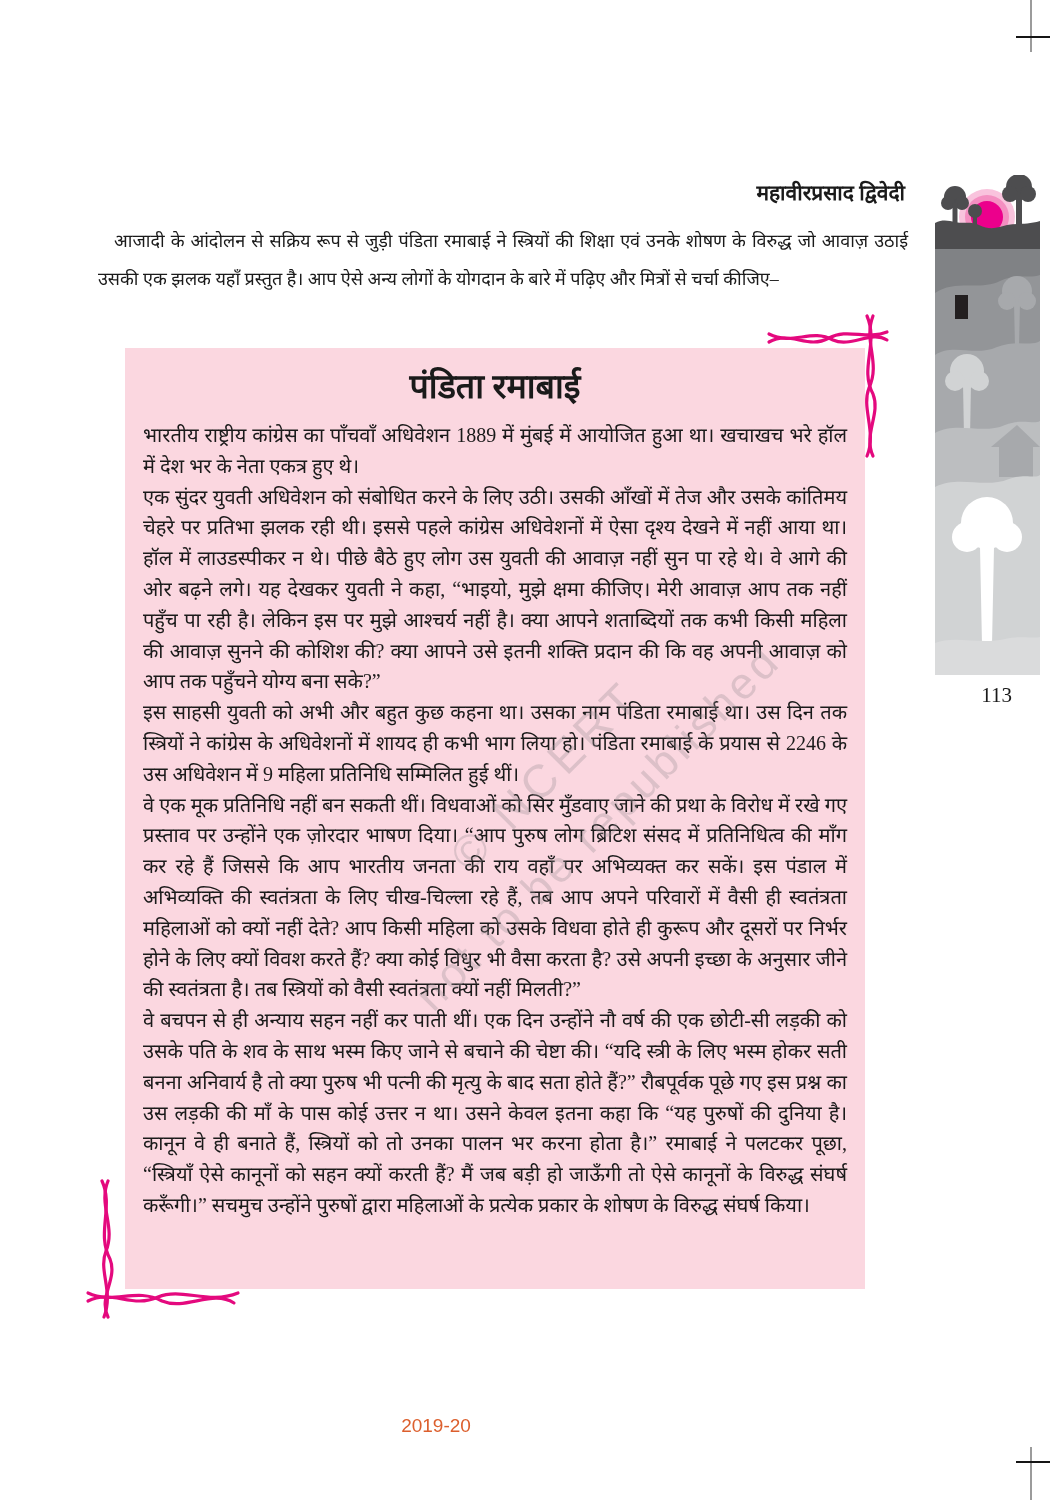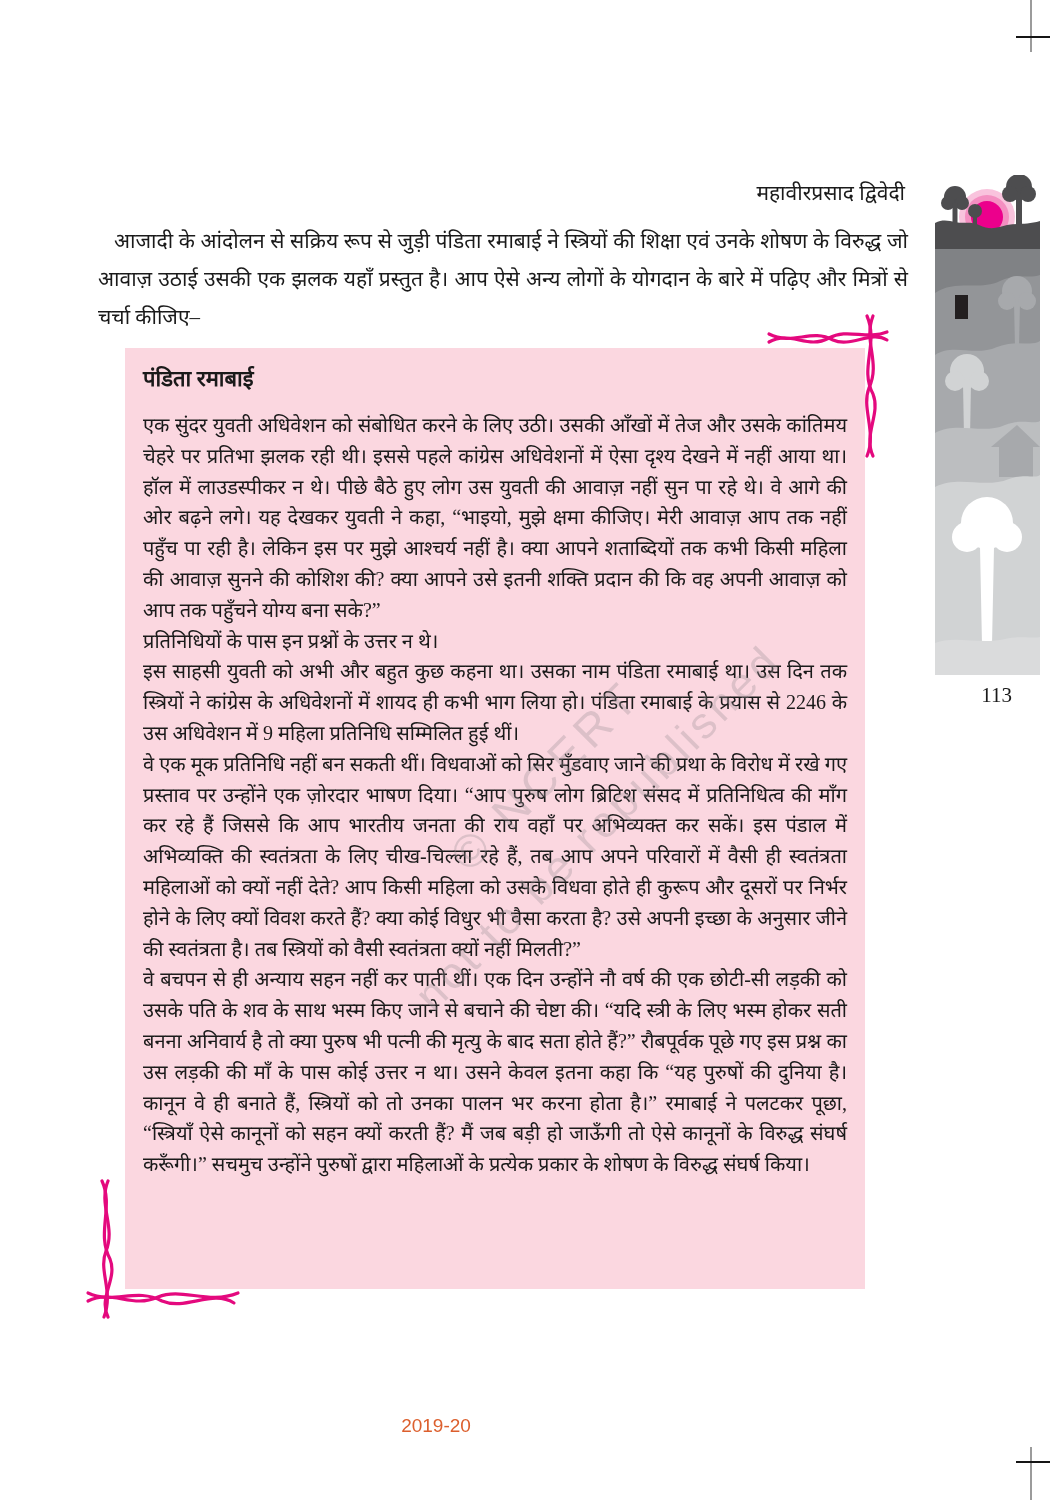--- a/index.html
+++ b/index.html
@@ -15,36 +15,36 @@
   .crop{position:absolute;}
   .crop-v{width:2px;background:#9b9b9b;}
   .crop-h{height:2px;background:#151515;}
   .crop-tr-v{left:1030px;top:0;height:52px;}
   .crop-tr-h{left:1016px;top:36px;width:34px;}
   .crop-br-v{left:1030px;top:1447px;height:53px;}
   .crop-br-h{left:1016px;top:1461px;width:34px;}
 
   .author{
     position:absolute;left:500px;top:178px;width:405px;
-    text-align:right;font-size:21px;font-weight:normal;
+    text-align:right;font-size:21px;font-weight:bold;
   }
   .intro{
     position:absolute;left:98px;top:222px;width:810px;
-    font-size:21px;line-height:38px;text-align:justify;text-indent:16px;
+    font-size:18px;line-height:38px;text-align:justify;text-indent:16px;
   }
   .story-box{
     position:absolute;left:125px;top:348px;width:740px;height:941px;
     background:#FBD7E0;
     box-sizing:border-box;
     padding:12px 18px 0 18px;
     overflow:hidden;
   }
   .story-title{
-    font-size:22px;font-weight:bold;
-    margin:2px 0 18px 0;
+    text-align:center;font-size:34px;font-weight:bold;
+    margin:2px 0 12px 0;
   }
   .story-box p{
     margin:0;font-size:20px;line-height:30.8px;text-align:justify;
   }
   .watermark{
     position:absolute;left:270px;top:650px;width:600px;height:300px;
     transform:rotate(-45deg);
     display:flex;flex-direction:column;align-items:center;justify-content:center;
     color:rgba(158,146,152,0.33);
     font-family:"Liberation Sans","DejaVu Sans",sans-serif;
@@ -75,22 +75,22 @@
   <div class="crop crop-h crop-tr-h"></div>
   <div class="crop crop-v crop-br-v"></div>
   <div class="crop crop-h crop-br-h"></div>
 
   <div class="author">महावीरप्रसाद द्विवेदी</div>
 
   <div class="intro">आजादी के आंदोलन से सक्रिय रूप से जुड़ी पंडिता रमाबाई ने स्त्रियों की शिक्षा एवं उनके शोषण के विरुद्ध जो आवाज़ उठाई उसकी एक झलक यहाँ प्रस्तुत है। आप ऐसे अन्य लोगों के योगदान के बारे में पढ़िए और मित्रों से चर्चा कीजिए–</div>
 
   <div class="story-box">
     <div class="story-title">पंडिता रमाबाई</div>
+    <p>भारतीय राष्ट्रीय कांग्रेस का पाँचवाँ अधिवेशन 1889 में मुंबई में आयोजित हुआ था। खचाखच भरे हॉल में देश भर के नेता एकत्र हुए थे।</p>
     <p>एक सुंदर युवती अधिवेशन को संबोधित करने के लिए उठी। उसकी आँखों में तेज और उसके कांतिमय चेहरे पर प्रतिभा झलक रही थी। इससे पहले कांग्रेस अधिवेशनों में ऐसा दृश्य देखने में नहीं आया था। हॉल में लाउडस्पीकर न थे। पीछे बैठे हुए लोग उस युवती की आवाज़ नहीं सुन पा रहे थे। वे आगे की ओर बढ़ने लगे। यह देखकर युवती ने कहा, “भाइयो, मुझे क्षमा कीजिए। मेरी आवाज़ आप तक नहीं पहुँच पा रही है। लेकिन इस पर मुझे आश्चर्य नहीं है। क्या आपने शताब्दियों तक कभी किसी महिला की आवाज़ सुनने की कोशिश की? क्या आपने उसे इतनी शक्ति प्रदान की कि वह अपनी आवाज़ को आप तक पहुँचने योग्य बना सके?”</p>
-    <p>प्रतिनिधियों के पास इन प्रश्नों के उत्तर न थे।</p>
     <p>इस साहसी युवती को अभी और बहुत कुछ कहना था। उसका नाम पंडिता रमाबाई था। उस दिन तक स्त्रियों ने कांग्रेस के अधिवेशनों में शायद ही कभी भाग लिया हो। पंडिता रमाबाई के प्रयास से 2246 के उस अधिवेशन में 9 महिला प्रतिनिधि सम्मिलित हुई थीं।</p>
     <p>वे एक मूक प्रतिनिधि नहीं बन सकती थीं। विधवाओं को सिर मुँडवाए जाने की प्रथा के विरोध में रखे गए प्रस्ताव पर उन्होंने एक ज़ोरदार भाषण दिया। “आप पुरुष लोग ब्रिटिश संसद में प्रतिनिधित्व की माँग कर रहे हैं जिससे कि आप भारतीय जनता की राय वहाँ पर अभिव्यक्त कर सकें। इस पंडाल में अभिव्यक्ति की स्वतंत्रता के लिए चीख-चिल्ला रहे हैं, तब आप अपने परिवारों में वैसी ही स्वतंत्रता महिलाओं को क्यों नहीं देते? आप किसी महिला को उसके विधवा होते ही कुरूप और दूसरों पर निर्भर होने के लिए क्यों विवश करते हैं? क्या कोई विधुर भी वैसा करता है? उसे अपनी इच्छा के अनुसार जीने की स्वतंत्रता है। तब स्त्रियों को वैसी स्वतंत्रता क्यों नहीं मिलती?”</p>
     <p>वे बचपन से ही अन्याय सहन नहीं कर पाती थीं। एक दिन उन्होंने नौ वर्ष की एक छोटी-सी लड़की को उसके पति के शव के साथ भस्म किए जाने से बचाने की चेष्टा की। “यदि स्त्री के लिए भस्म होकर सती बनना अनिवार्य है तो क्या पुरुष भी पत्नी की मृत्यु के बाद सता होते हैं?” रौबपूर्वक पूछे गए इस प्रश्न का उस लड़की की माँ के पास कोई उत्तर न था। उसने केवल इतना कहा कि “यह पुरुषों की दुनिया है। कानून वे ही बनाते हैं, स्त्रियों को तो उनका पालन भर करना होता है।” रमाबाई ने पलटकर पूछा, “स्त्रियाँ ऐसे कानूनों को सहन क्यों करती हैं? मैं जब बड़ी हो जाऊँगी तो ऐसे कानूनों के विरुद्ध संघर्ष करूँगी।” सचमुच उन्होंने पुरुषों द्वारा महिलाओं के प्रत्येक प्रकार के शोषण के विरुद्ध संघर्ष किया।</p>
   </div>
 
   <div class="watermark">
     <div class="wm1">© NCERT</div>
     <div class="wm2">not to be republished</div>
   </div>
 

